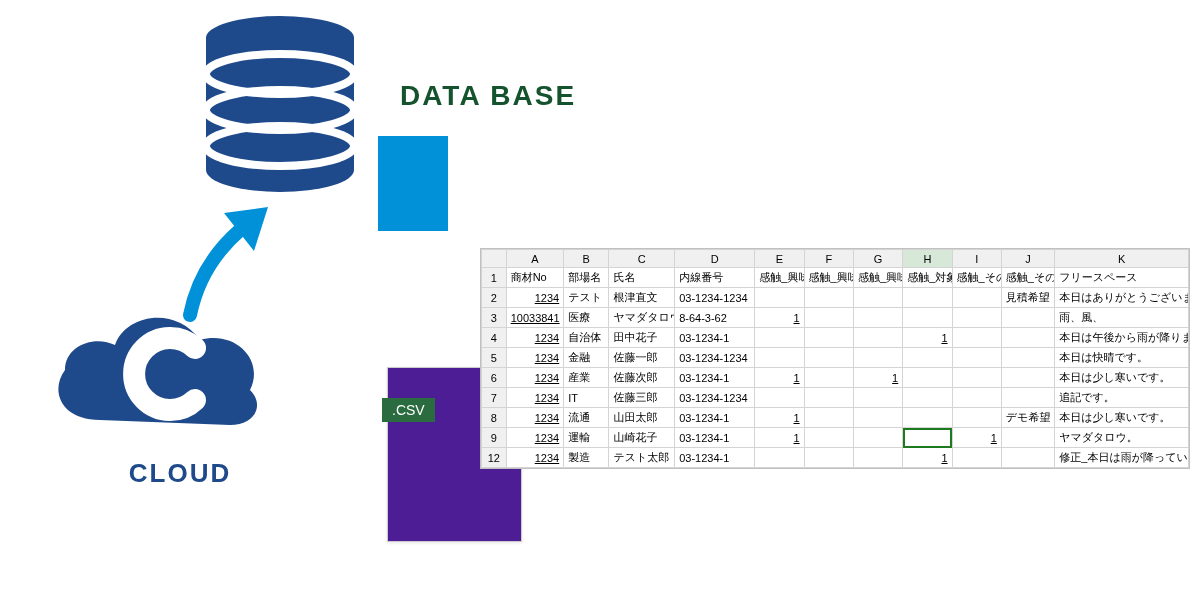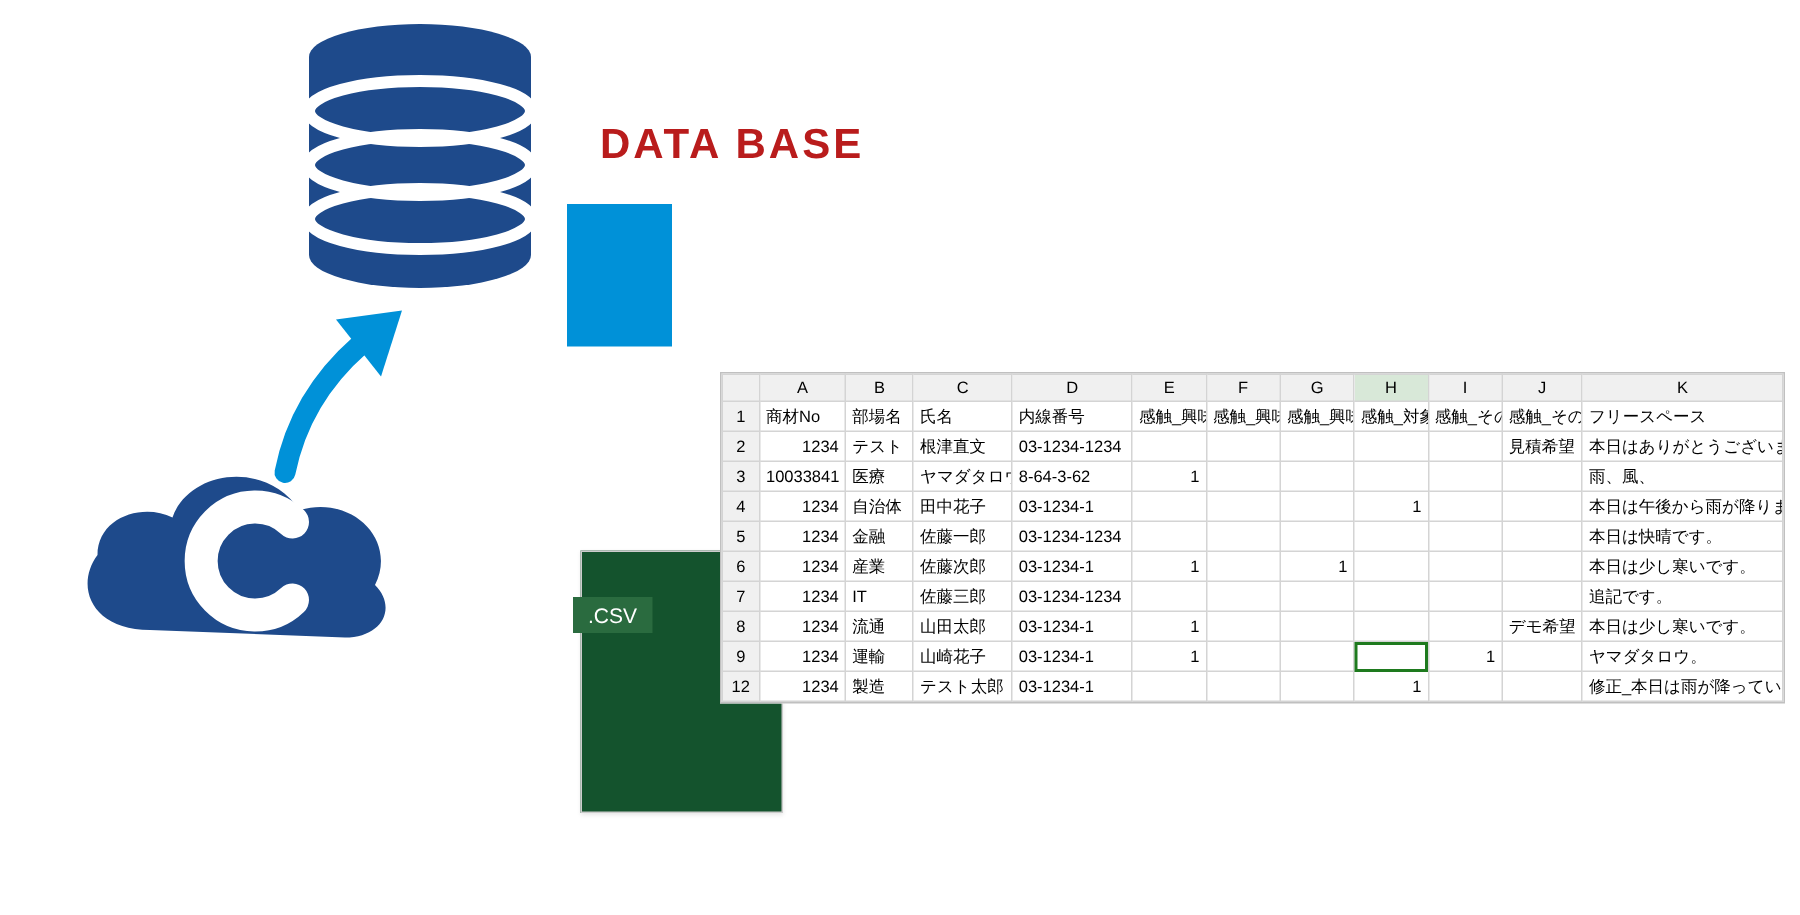--- a/index.html
+++ b/index.html
@@ -6,39 +6,39 @@
 body { font-family: "Hiragino Sans", "Meiryo", sans-serif; width: 1200px; height: 610px; position: relative; background: #fff; }
 
 .cloud-area { position: absolute; left: 40px; top: 290px; width: 280px; }
 .cloud-icon { width: 240px; height: 160px; position: relative; }
 .cloud-icon svg { width: 100%; height: 100%; }
 .cloud-label { color: #1e4a8b; font-size: 26px; font-weight: bold; letter-spacing: 2px; margin-top: 8px; text-align: center; }
 
 .db-area { position: absolute; left: 190px; top: 10px; width: 200px; }
 .db-icon { width: 180px; height: 200px; }
 .db-icon svg { width: 100%; height: 100%; }
-.db-label { color: #b91c1c; font-size: 28px; font-weight: bold; letter-spacing: 2px; position: absolute; left: 210px; top: 70px; white-space: nowrap; }
+.db-label { color: #14532d; font-size: 28px; font-weight: bold; letter-spacing: 2px; position: absolute; left: 210px; top: 70px; white-space: nowrap; }
 
 .arrow { position: absolute; left: 170px; top: 195px; width: 120px; height: 130px; }
 .arrow svg { width: 100%; height: 100%; }
 
 .blue-box { position: absolute; left: 378px; top: 136px; width: 70px; height: 95px; background: #0091d8; }
 
-.csv-file { position: absolute; left: 387px; top: 367px; width: 135px; height: 175px; background: #14532d; border: 1px solid #ccc; box-shadow: 0 1px 3px rgba(0,0,0,0.1); }
+.csv-file { position: absolute; left: 387px; top: 367px; width: 135px; height: 175px; background: #4c1d95; border: 1px solid #ccc; box-shadow: 0 1px 3px rgba(0,0,0,0.1); }
 .csv-badge { position: absolute; left: -6px; top: 30px; background: #2a6b3f; color: #fff; font-size: 14px; padding: 4px 10px; font-weight: 500; }
 .csv-dogear { position: absolute; right: 0; top: 0; width: 26px; height: 26px; background: linear-gradient(135deg, #fff 0%, #fff 48%, #ddd 50%, #ddd 100%); }
 .csv-body { padding: 70px 8px 0 8px; color: #999; font-size: 22px; letter-spacing: 1px; }
 
 .spreadsheet { position: absolute; left: 480px; top: 248px; width: 710px; border: 1px solid #c0c0c0; font-size: 11px; background: #fff; }
 .spreadsheet table { border-collapse: collapse; width: 100%; table-layout: fixed; }
 .spreadsheet th, .spreadsheet td { border: 1px solid #d4d4d4; padding: 2px 4px; height: 18px; overflow: hidden; white-space: nowrap; text-overflow: clip; font-size: 11px; }
 .spreadsheet th { background: #f0f0f0; font-weight: normal; text-align: center; }
 .spreadsheet .rowhdr { background: #f0f0f0; text-align: center; width: 24px; }
 .spreadsheet td { text-align: left; }
-.spreadsheet td.num { text-align: right; }
+.spreadsheet td.num { text-align: right; text-decoration: underline; }
 .spreadsheet .colA { width: 56px; }
 .spreadsheet .colB { width: 44px; }
 .spreadsheet .colC { width: 64px; }
 .spreadsheet .colD { width: 78px; }
 .spreadsheet .colE, .spreadsheet .colF, .spreadsheet .colG, .spreadsheet .colH, .spreadsheet .colI { width: 48px; }
 .spreadsheet .colJ { width: 52px; }
 .spreadsheet .colK { width: 130px; }
 .spreadsheet .selected-col { background: #d8e8d8; }
 .spreadsheet td.sel-cell { outline: 2px solid #1e7a1e; outline-offset: -2px; }
 .spreadsheet td.dash-cell { outline: 1.5px dashed #1e7a1e; outline-offset: -2px; }
@@ -47,20 +47,21 @@
 <body>
 
 <div class="cloud-area">
   <div class="cloud-icon">
     <svg viewBox="0 0 240 160">
       <path d="M60 130 C20 130 10 100 25 80 C25 55 55 45 75 55 C85 25 135 15 160 50 C195 40 225 70 210 100 C225 115 215 135 190 135 Z" fill="#1e4a8b"></path>
 
       <path d="M155 110 A36 36 0 1 1 155 58" fill="none" stroke="#fff" stroke-width="22" stroke-linecap="round"></path>
     </svg>
   </div>
+  <div class="cloud-label">CLOUD</div>
 </div>
 
 <div class="arrow">
   <svg viewBox="0 0 120 130">
     <path d="M20 120 Q30 70 70 35" fill="none" stroke="#0091d8" stroke-width="14" stroke-linecap="round"></path>
     <path d="M54 18 L98 12 L84 56 Z" fill="#0091d8"></path>
   </svg>
 </div>
 
 <div class="db-area">

